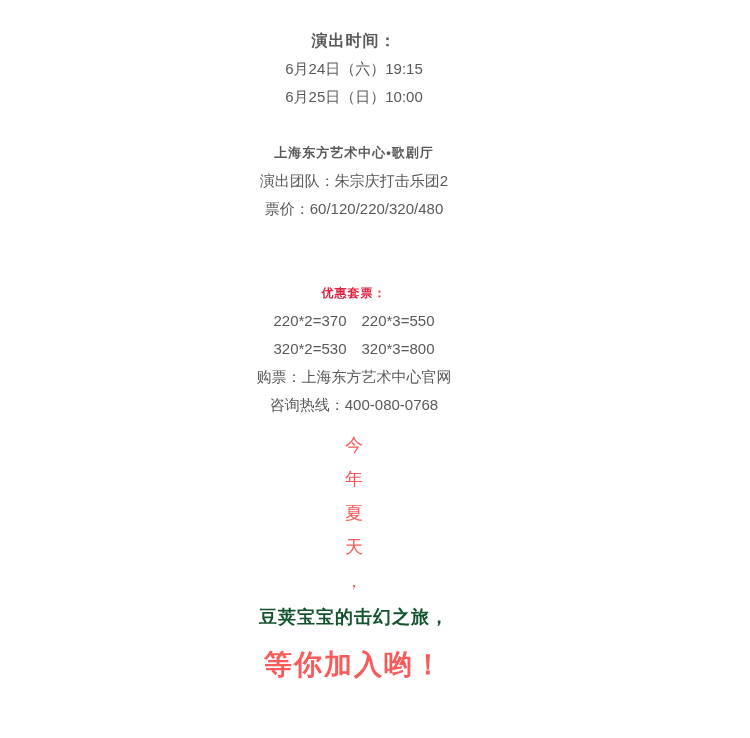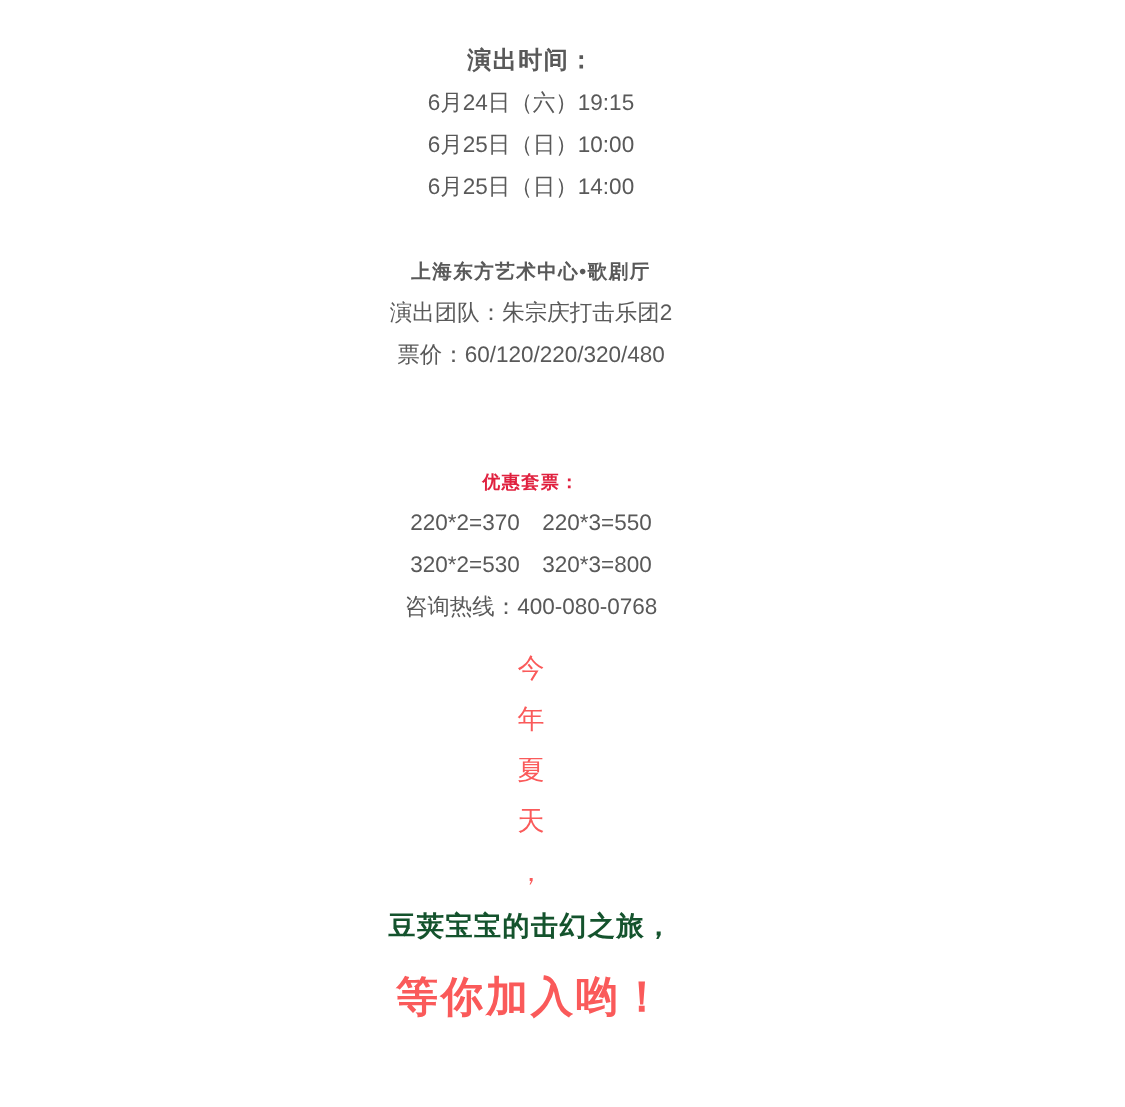--- a/index.html
+++ b/index.html
@@ -69,33 +69,33 @@
   }
 </style>
 </head>
 <body>
 
 <div class="article">
 
   <p class="sec-heading">演出时间：</p>
   <p>6月24日（六）19:15</p>
   <p>6月25日（日）10:00</p>
-  <p>6月25日（日）14:00</p>
 
   <div class="gap-1"></div>
 
   <p class="bold-line">上海东方艺术中心•歌剧厅</p>
   <p>演出团队：朱宗庆打击乐团2</p>
   <p>票价：60/120/220/320/480</p>
 
   <div class="gap-2"></div>
 
   <p class="red-heading">优惠套票：</p>
   <p>220*2=370　220*3=550</p>
   <p>320*2=530　320*3=800</p>
+  <p>购票：上海东方艺术中心官网</p>
   <p>咨询热线：400-080-0768</p>
 
   <div class="vertical-block">
     <p>今</p>
     <p>年</p>
     <p>夏</p>
     <p>天</p>
     <p>，</p>
   </div>
 

